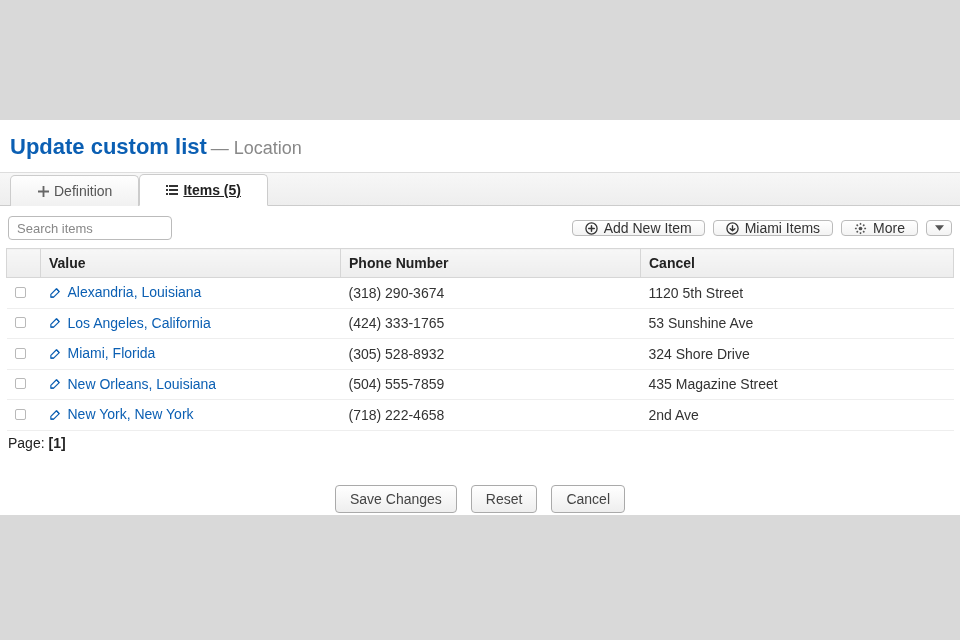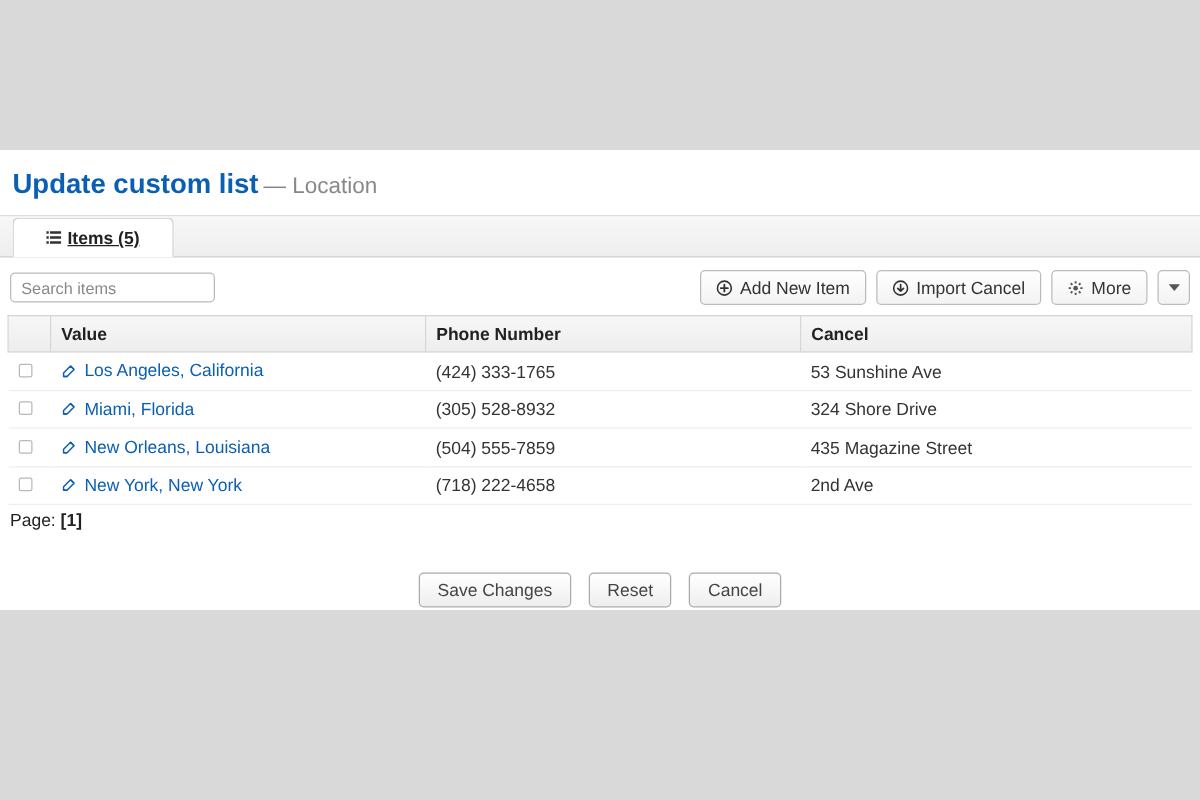--- a/index.html
+++ b/index.html
@@ -76,21 +76,21 @@
     padding: 2px 8px;
     font-size: 13px;
     color: #555;
   }
   .search-input::placeholder { color: #888; }
   .spacer { flex: 1; }
   .btn {
     display: inline-flex;
     align-items: center;
     gap: 6px;
-    height: 28px;
+    height: 16px;
     padding: 0 12px;
     border: 1px solid #bbb;
     border-radius: 4px;
     background: linear-gradient(#fff, #f3f3f3);
     color: #333;
     font-size: 14px;
     cursor: pointer;
   }
   .btn .bicon { width: 13px; height: 13px; display: inline-flex; align-items: center; justify-content: center; }
   .btn-caret {
@@ -162,20 +162,28 @@
 <body>
 
 <div class="page">
 
   <div class="header">
     <span class="header-title">Update custom list</span>
     <span class="header-sub">— Location</span>
   </div>
 
   <div class="tabbar">
+    <div class="tab">
+      <span class="tabicon">
+        <svg viewBox="0 0 12 12" width="11" height="11">
+            <path d="M5 0h2v5h5v2H7v5H5V7H0V5h5z" fill="#666"></path>
+          </svg>
+      </span>
+      <span>Definition</span>
+    </div>
     <div class="tab active">
       <span class="tabicon">
         <svg viewBox="0 0 12 12" width="12" height="12">
             <rect x="0" y="1" width="2" height="2" fill="#333"></rect>
             <rect x="3" y="1" width="9" height="2" fill="#333"></rect>
             <rect x="0" y="5" width="2" height="2" fill="#333"></rect>
             <rect x="3" y="5" width="9" height="2" fill="#333"></rect>
             <rect x="0" y="9" width="2" height="2" fill="#333"></rect>
             <rect x="3" y="9" width="9" height="2" fill="#333"></rect>
           </svg>
@@ -196,21 +204,21 @@
       </span>
       <span>Add New Item</span>
     </button>
     <button class="btn">
       <span class="bicon">
         <svg viewBox="0 0 14 14" width="13" height="13">
             <circle cx="7" cy="7" r="6" fill="none" stroke="#333" stroke-width="1.4"></circle>
             <path d="M7 4v5M4.5 7.2L7 9.5l2.5-2.3" fill="none" stroke="#333" stroke-width="1.5" stroke-linecap="round" stroke-linejoin="round"></path>
           </svg>
       </span>
-      <span>Import Cancel</span>
+      <span>Miami Items</span>
     </button>
     <button class="btn">
       <span class="bicon">
         <svg viewBox="0 0 14 14" width="13" height="13">
             <circle cx="7" cy="7" r="2" fill="#555"></circle>
             <g stroke="#555" stroke-width="1.6">
               <line x1="7" y1="1" x2="7" y2="3"></line>
               <line x1="7" y1="11" x2="7" y2="13"></line>
               <line x1="1" y1="7" x2="3" y2="7"></line>
               <line x1="11" y1="7" x2="13" y2="7"></line>
@@ -245,20 +253,35 @@
         <tr>
           <td class="chkcell"><span class="chk"></span></td>
           <td><a class="vlink">
               <span class="editicon">
                 <svg viewBox="0 0 14 14" width="13" height="13">
                   <path d="M2 9l6-6 3 3-6 6H2V9z" fill="none" stroke="#0b5fb3" stroke-width="1.3" stroke-linejoin="round"></path>
                   <path d="M8 3l3 3" stroke="#0b5fb3" stroke-width="1.3"></path>
                   <path d="M2 12h3" stroke="#0b5fb3" stroke-width="1.3"></path>
                 </svg>
               </span>
+              <span>Alexandria, Louisiana</span>
+            </a></td>
+          <td><span>(318) 290-3674</span></td>
+          <td><span>1120 5th Street</span></td>
+        </tr>
+        <tr>
+          <td class="chkcell"><span class="chk"></span></td>
+          <td><a class="vlink">
+              <span class="editicon">
+                <svg viewBox="0 0 14 14" width="13" height="13">
+                  <path d="M2 9l6-6 3 3-6 6H2V9z" fill="none" stroke="#0b5fb3" stroke-width="1.3" stroke-linejoin="round"></path>
+                  <path d="M8 3l3 3" stroke="#0b5fb3" stroke-width="1.3"></path>
+                  <path d="M2 12h3" stroke="#0b5fb3" stroke-width="1.3"></path>
+                </svg>
+              </span>
               <span>Los Angeles, California</span>
             </a></td>
           <td><span>(424) 333-1765</span></td>
           <td><span>53 Sunshine Ave</span></td>
         </tr>
         <tr>
           <td class="chkcell"><span class="chk"></span></td>
           <td><a class="vlink">
               <span class="editicon">
                 <svg viewBox="0 0 14 14" width="13" height="13">

